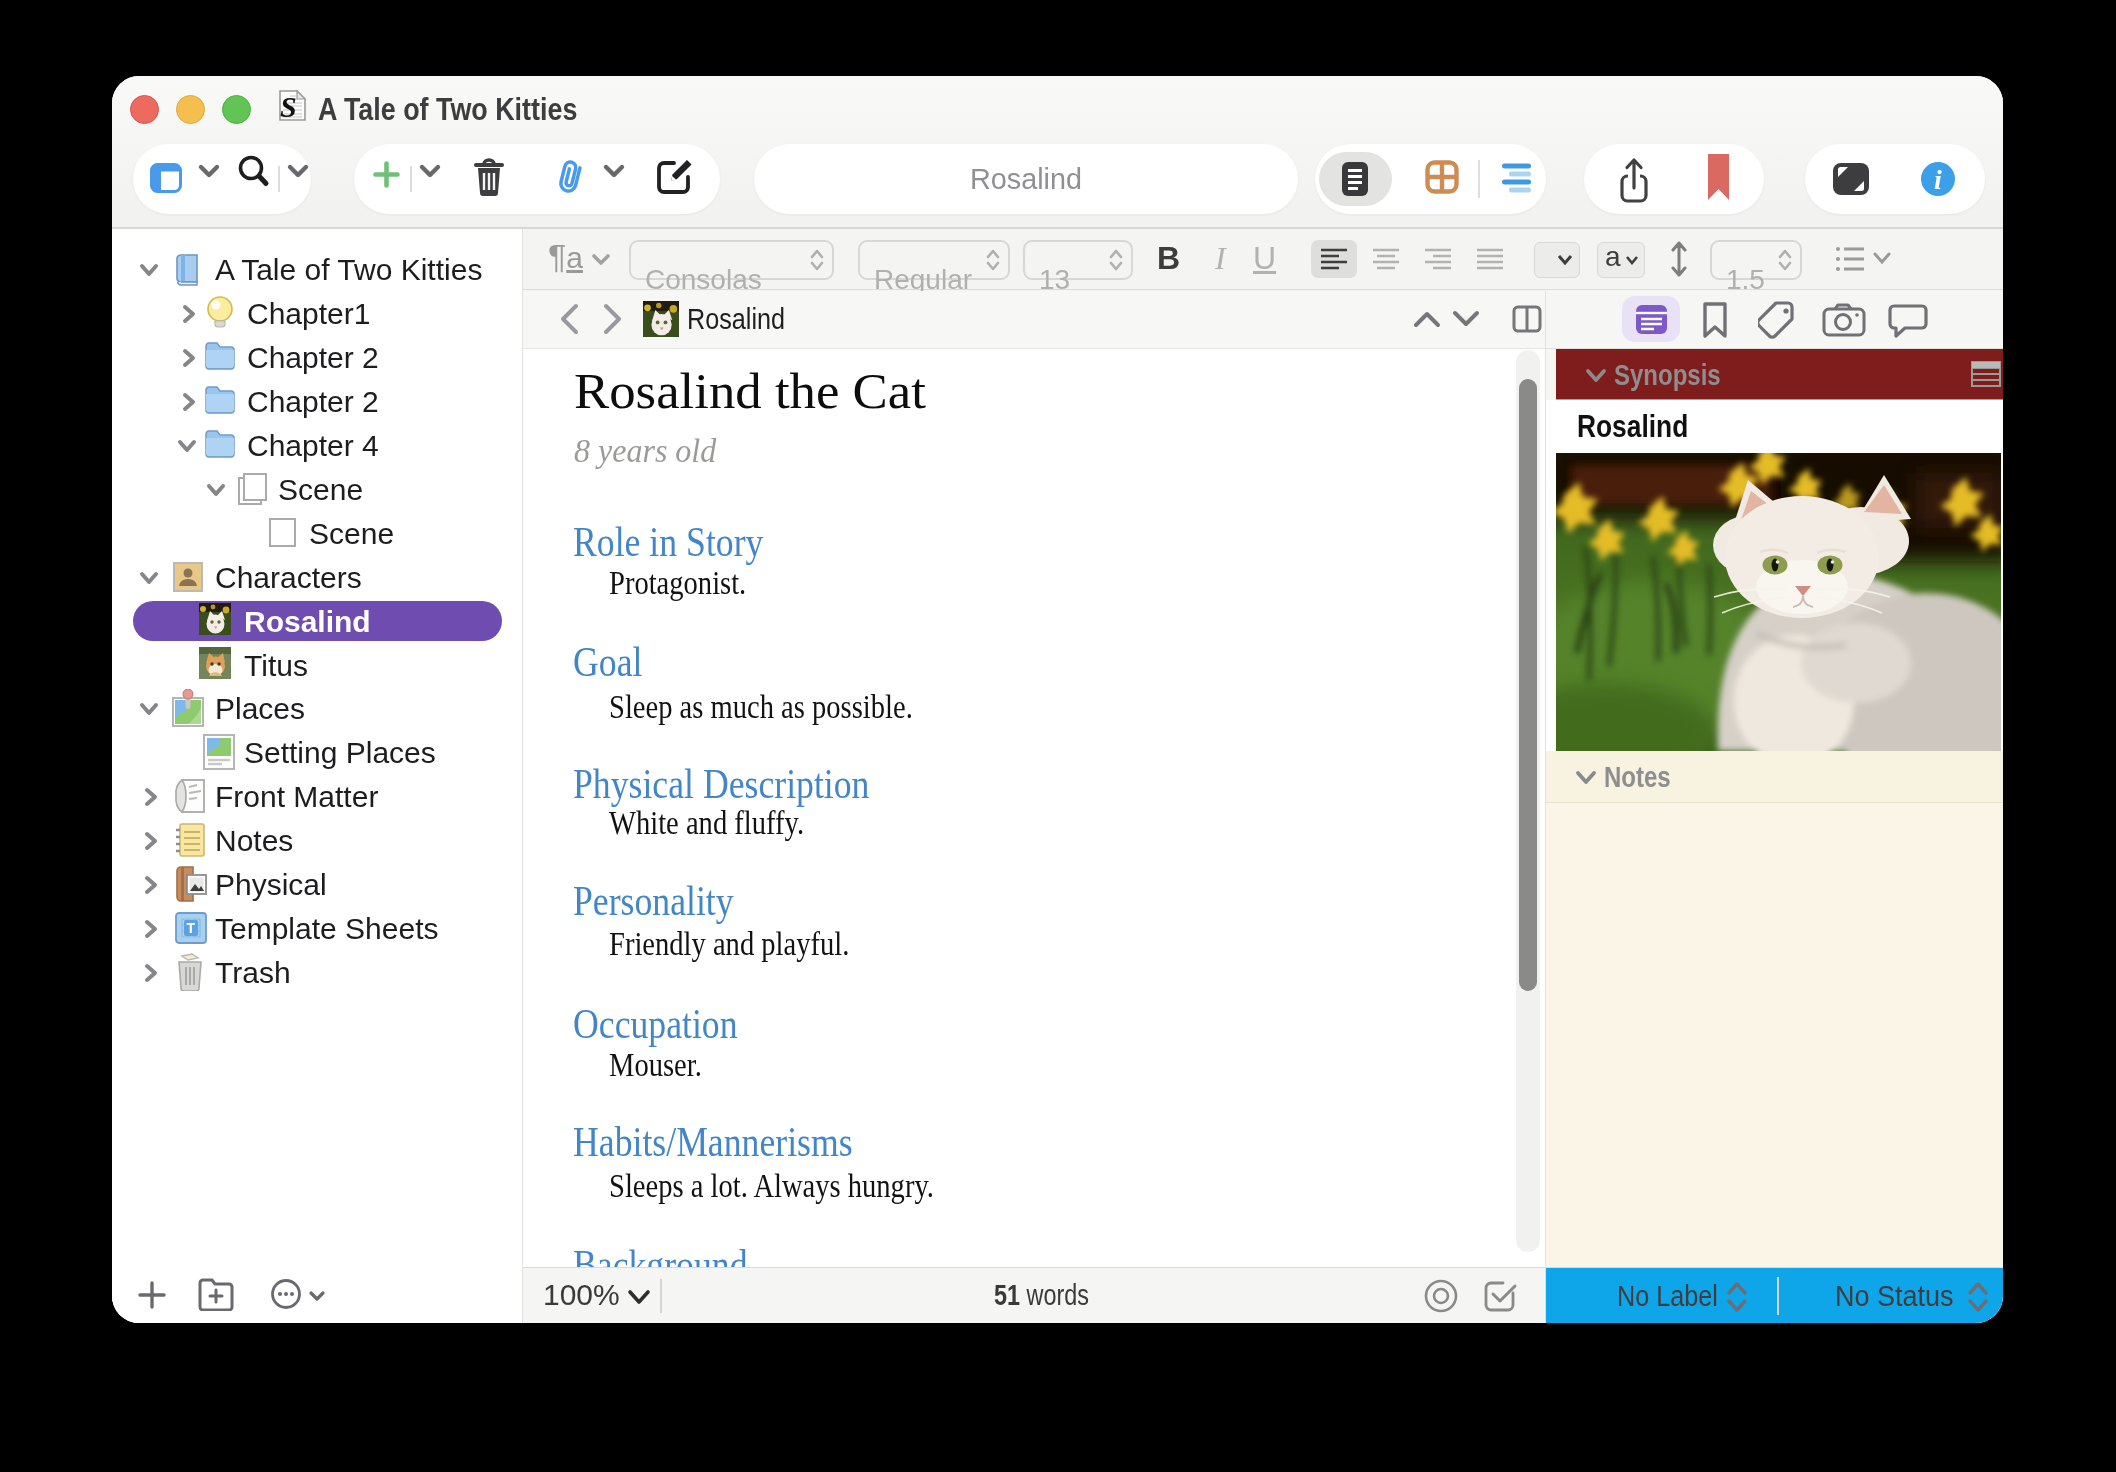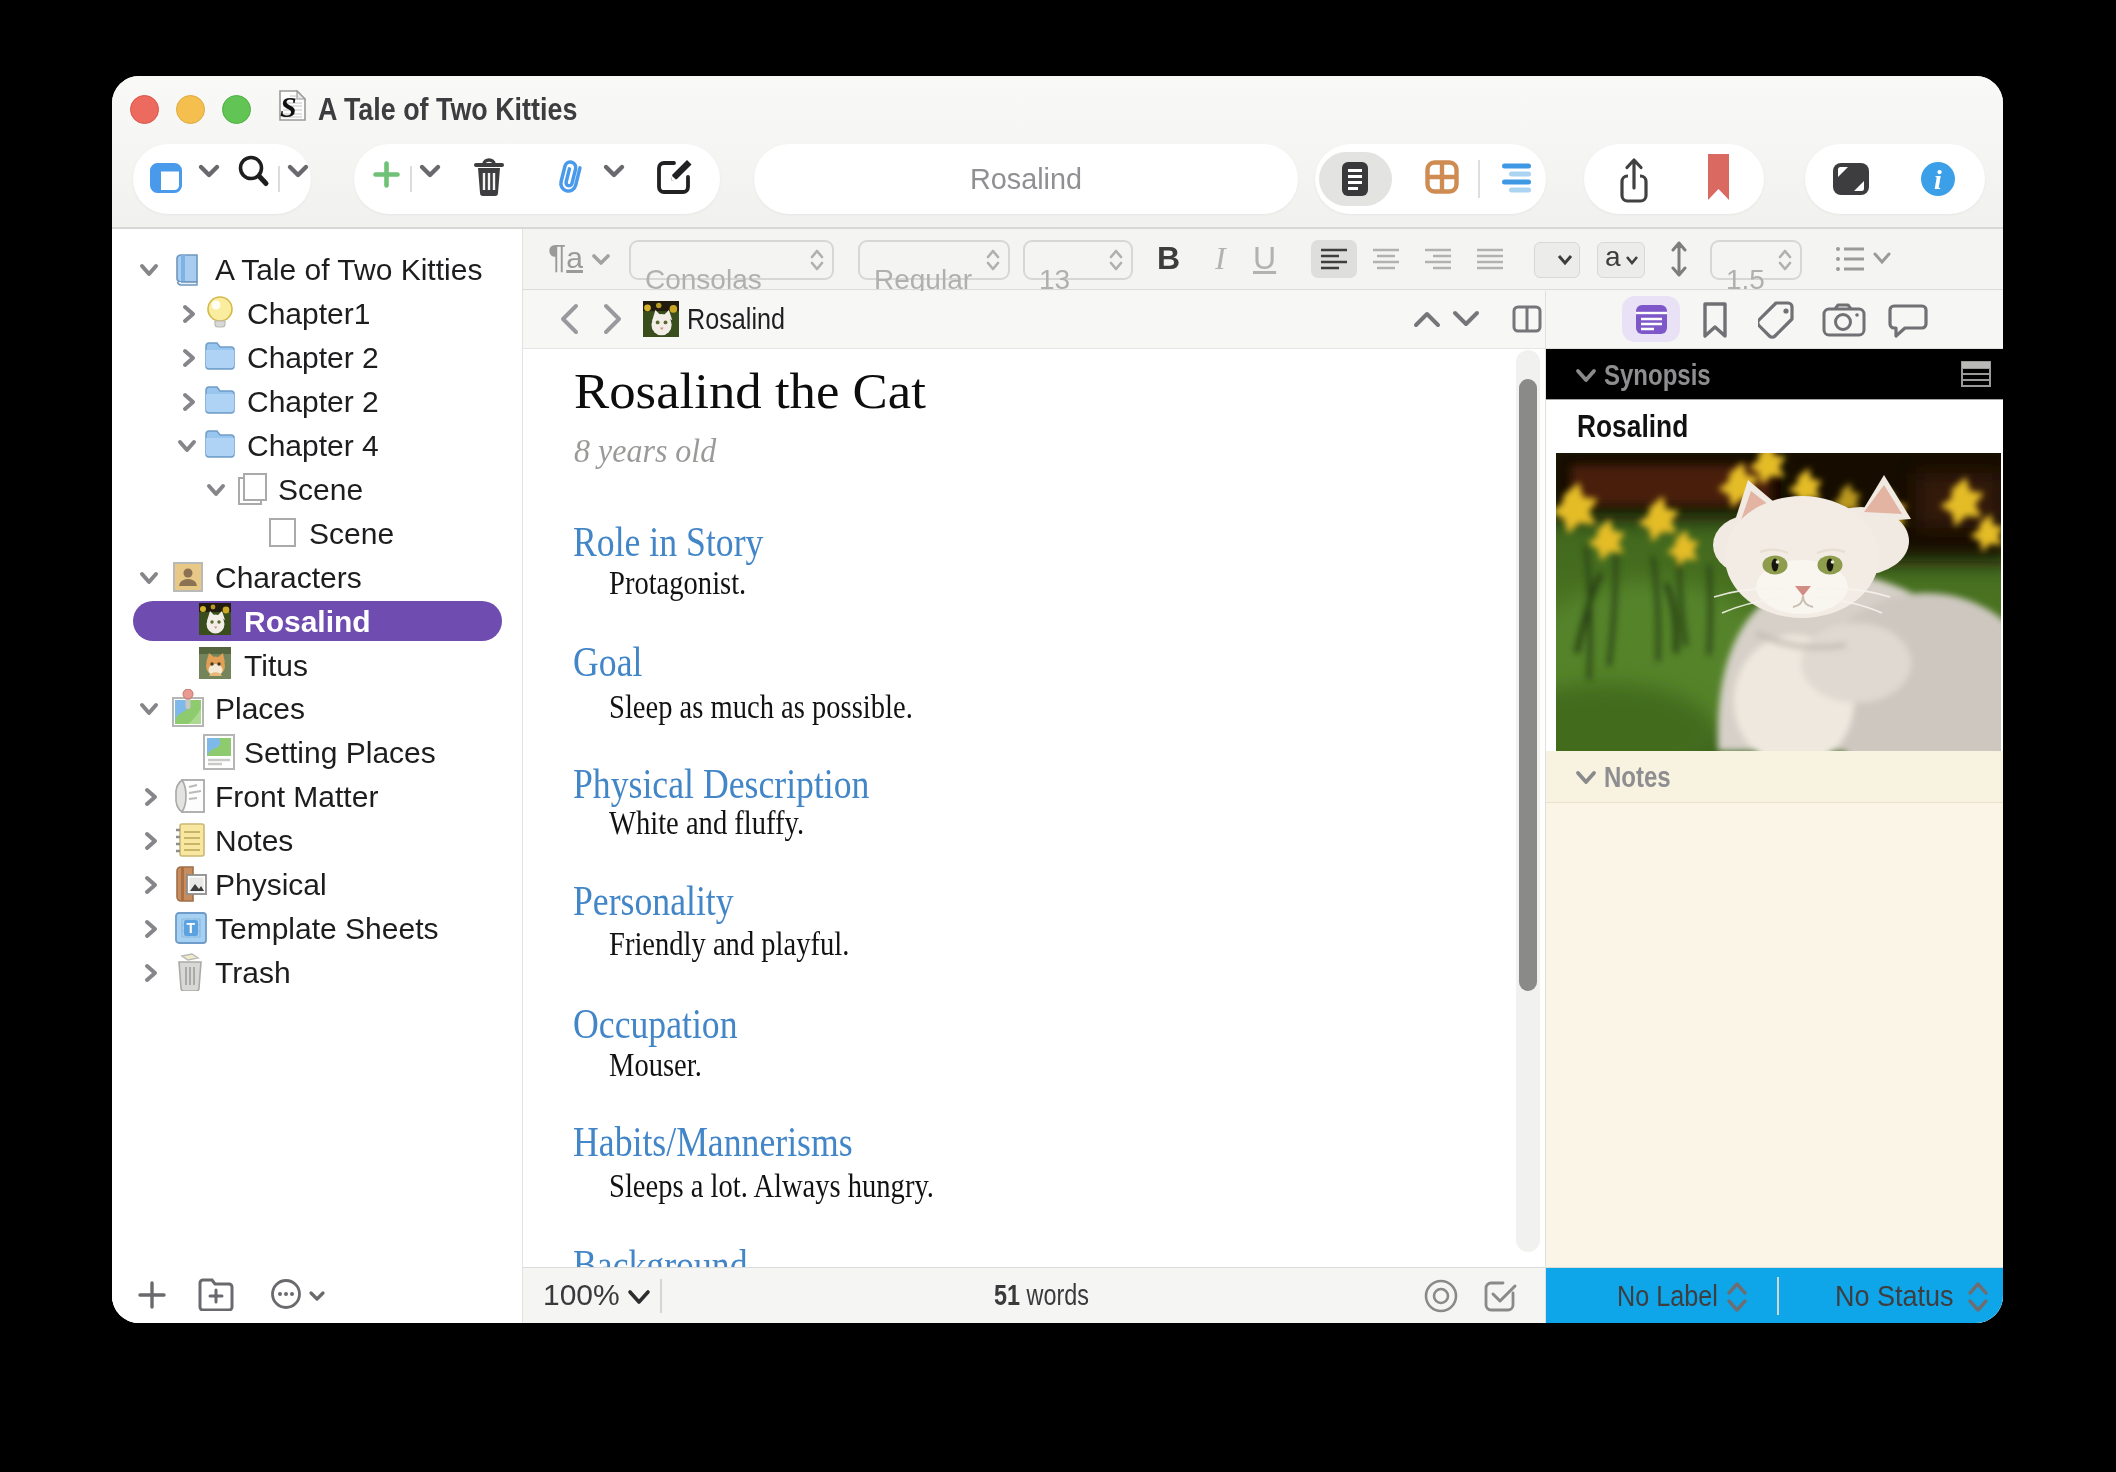--- a/index.html
+++ b/index.html
@@ -26,21 +26,21 @@
   #editor{position:absolute;left:0;top:58px;width:1022px;height:918px;background:#fff;overflow:hidden;}
   #edfoot{position:absolute;left:0;top:976px;width:1022px;height:56px;background:#f5f5f4;border-top:1px solid #dbdbda;}
   #sbfoot{position:absolute;left:0;top:1038px;width:410px;height:56px;background:#fff;}
   .serif{font-family:"Liberation Serif", serif;}
   .ed-h{position:absolute;left:50px;color:#4286c8;font-size:42px;font-family:"Liberation Serif",serif;line-height:1;transform-origin:0 50%;transform:scaleX(.85);white-space:nowrap;}
   .ed-b{position:absolute;left:86px;color:#121212;font-size:34px;font-family:"Liberation Serif",serif;line-height:1;transform-origin:0 50%;transform:scaleX(.84);white-space:nowrap;}
   
   .row{position:absolute;left:0;width:410px;height:44px;display:flex;align-items:center;font-size:30px;color:#1d1d1f;}
   
   #insp-tabs{position:absolute;left:0;top:0;width:457px;height:57px;border-bottom:1px solid #e0e0df;background:#f6f6f5;}
-  #synhead{position:absolute;left:0;top:58px;width:457px;height:50px;background:#000000;border-bottom:2px solid #a3a3a3;}
+  #synhead{position:absolute;left:10px;top:58px;width:457px;height:50px;background:#7f1d1d;border-bottom:2px solid #a3a3a3;}
   #synbody{position:absolute;left:0;top:109px;width:457px;height:351px;background:#fff;}
   #noteshead{position:absolute;left:0;top:460px;width:457px;height:51px;background:#f8f2e1;border-bottom:1px solid #e9e2cf;}
   #notesbody{position:absolute;left:0;top:512px;width:457px;height:464px;background:#faf5e6;}
   #inspfoot{position:absolute;left:0;top:976px;width:457px;height:56px;background:#0ea5e9;border-top:1px solid #dbdbda;}
   .sect-t{font-size:30px;font-weight:bold;color:#8e8e90;transform-origin:0 50%;transform:scaleX(.8);white-space:nowrap;}
   .fsel{position:absolute;top:11px;height:36px;border:2px solid #d7d7d6;border-radius:9px;}
   .fsel span{position:absolute;left:14px;top:3px;font-size:28px;color:#b0b0ae;margin-top:19px;}
   .fsel svg{position:absolute;right:8px;top:7px;}
 </style>
 </head>

